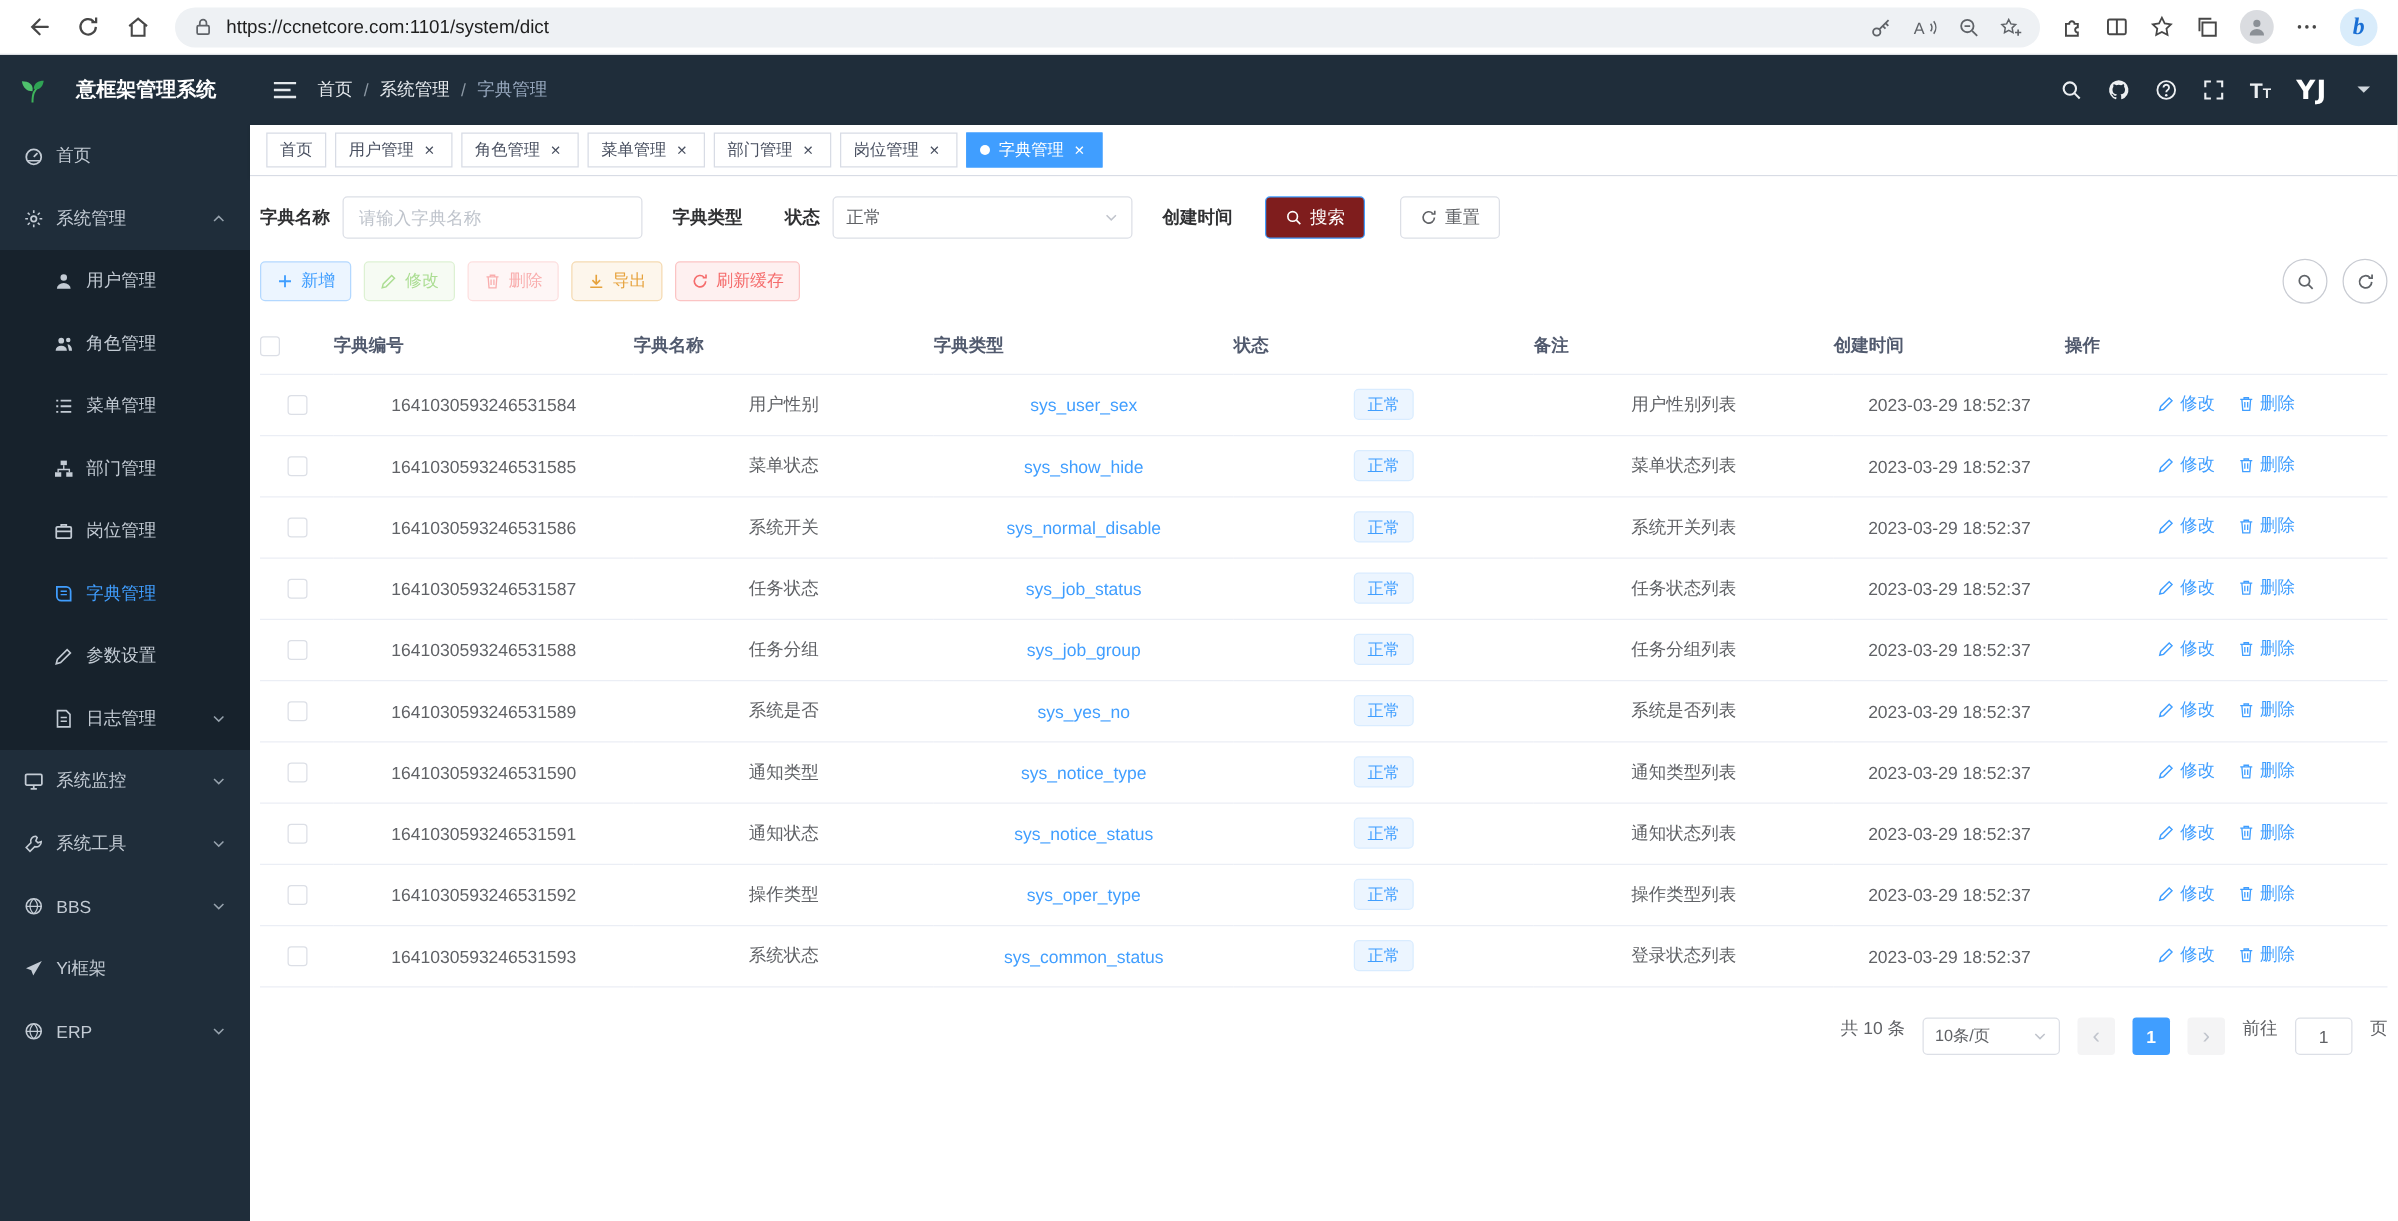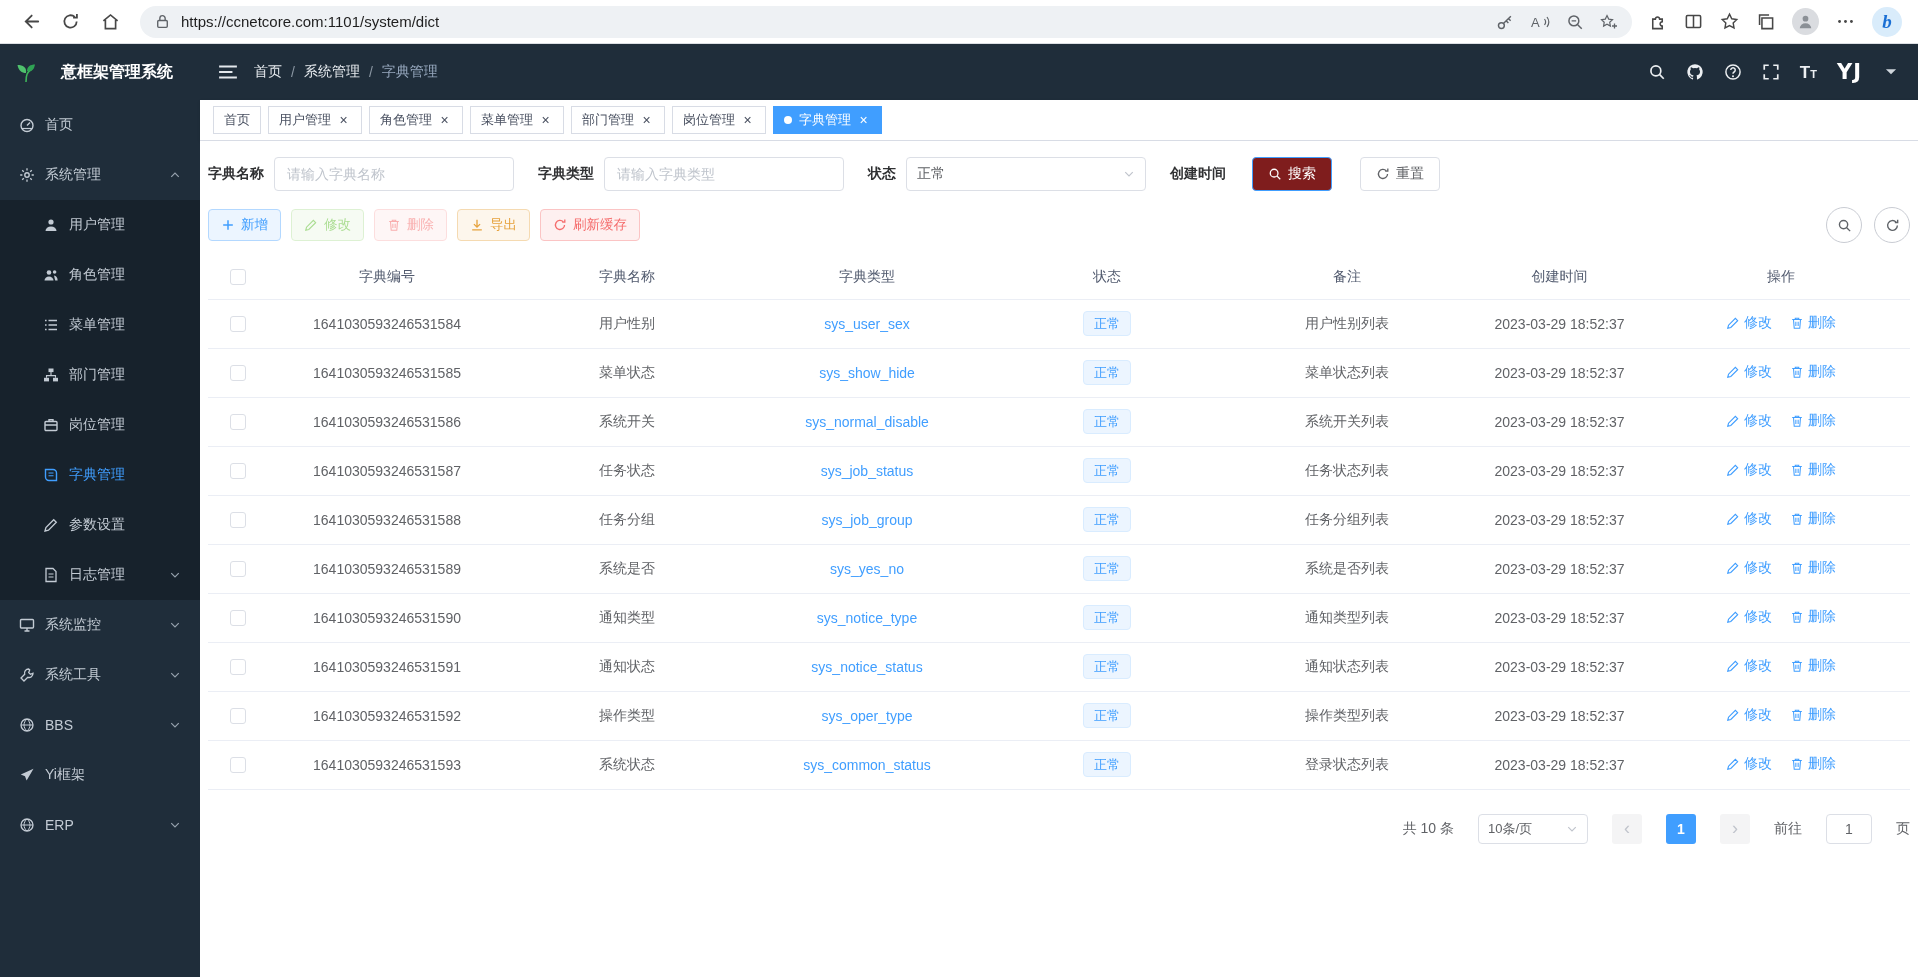--- a/index.html
+++ b/index.html
@@ -84,30 +84,30 @@
   .btn-green{background:#f0f9eb;border-color:#c2e7b0;color:#67c23a}
   .btn-red{background:#fef0f0;border-color:#fbc4c4;color:#f56c6c}
   .btn-orange{background:#fdf6ec;border-color:#f5dab1;color:#e6a23c}
   .btn.disabled{opacity:.55;cursor:not-allowed}
   .toolbar-right{margin-left:auto;display:flex;gap:12px}
   .circle-btn{width:36px;height:36px;border-radius:50%;border:1px solid #c9ccd3;display:flex;align-items:center;justify-content:center;color:#5f6368;background:#fff;cursor:pointer}
   .circle-btn svg{width:15px;height:15px}
 
   
   table{width:100%;border-collapse:collapse;table-layout:fixed;font-size:14px;color:#606266}
-  thead th{height:44px;font-weight:400;color:#515a6e;border-bottom:1px solid #ebeef5;text-align:center;font-size:14px}
+  thead th{height:44px;font-weight:700;color:#515a6e;border-bottom:1px solid #ebeef5;text-align:left;font-size:14px}
   tbody td{height:49px;border-bottom:1px solid #ebeef5;text-align:center;white-space:nowrap;overflow:hidden}
   .cb{display:inline-block;width:16px;height:16px;border:1px solid #dcdfe6;border-radius:3px;background:#fff;vertical-align:middle;cursor:pointer}
   .link{color:#409eff;cursor:pointer;text-decoration:none}
   .tag-status{display:inline-block;padding:1px 10px;background:#ecf5ff;border:1px solid #d9ecff;color:#409eff;border-radius:4px;font-size:13px;line-height:21px}
   .ops a{color:#409eff;font-size:14px;display:inline-flex;align-items:center;gap:4px;margin:0 7px;text-decoration:none;cursor:pointer}
   .ops svg{width:14px;height:14px}
 
   
-  .pagination{display:flex;align-items:center;justify-content:flex-end;gap:24px;margin-top:24px;font-size:14px;color:#606266}
+  .pagination{display:flex;justify-content:flex-end;gap:14px;margin-top:24px;font-size:14px;color:#606266}
   .pg-size{width:110px;height:30px;border:1px solid #dcdfe6;border-radius:4px;display:flex;align-items:center;padding:0 9px;font-size:13px;color:#606266;gap:4px;cursor:pointer}
   .pg-size .val{flex:1}
   .pg-btn{width:30px;height:30px;border-radius:3px;background:#f4f4f5;color:#c0c4cc;display:flex;align-items:center;justify-content:center;font-size:18px;cursor:pointer;user-select:none}
   .pg-page{width:30px;height:30px;border-radius:3px;background:#409eff;color:#fff;display:flex;align-items:center;justify-content:center;font-weight:600;cursor:pointer}
   .pg-input{width:46px;height:30px;border:1px solid #dcdfe6;border-radius:4px;text-align:center;font-size:14px;color:#606266;outline:none;font-family:inherit}
 </style>
 </head>
 <body>
 
 <svg width="0" height="0" style="position:absolute">
@@ -525,21 +525,20 @@
             <span class="x">×</span>
           </span>
       </div>
 
       <div class="content">
 
         <div class="filters">
           <span class="f-label">字典名称</span>
           <input class="input w240" placeholder="请输入字典名称" style="">
           <span class="f-label f-gap">字典类型</span>
-          <input class="input w240" placeholder="请输入字典类型" style="">
           <span class="f-label f-gap">状态</span>
           <div class="select w240">
             <span class="val">正常</span>
             <svg class="caret">
                 <use href="#i-chev-down"></use>
               </svg>
           </div>
           <span class="f-label f-gap">创建时间</span>
           <button class="btn btn-primary ml16">
             <svg>

